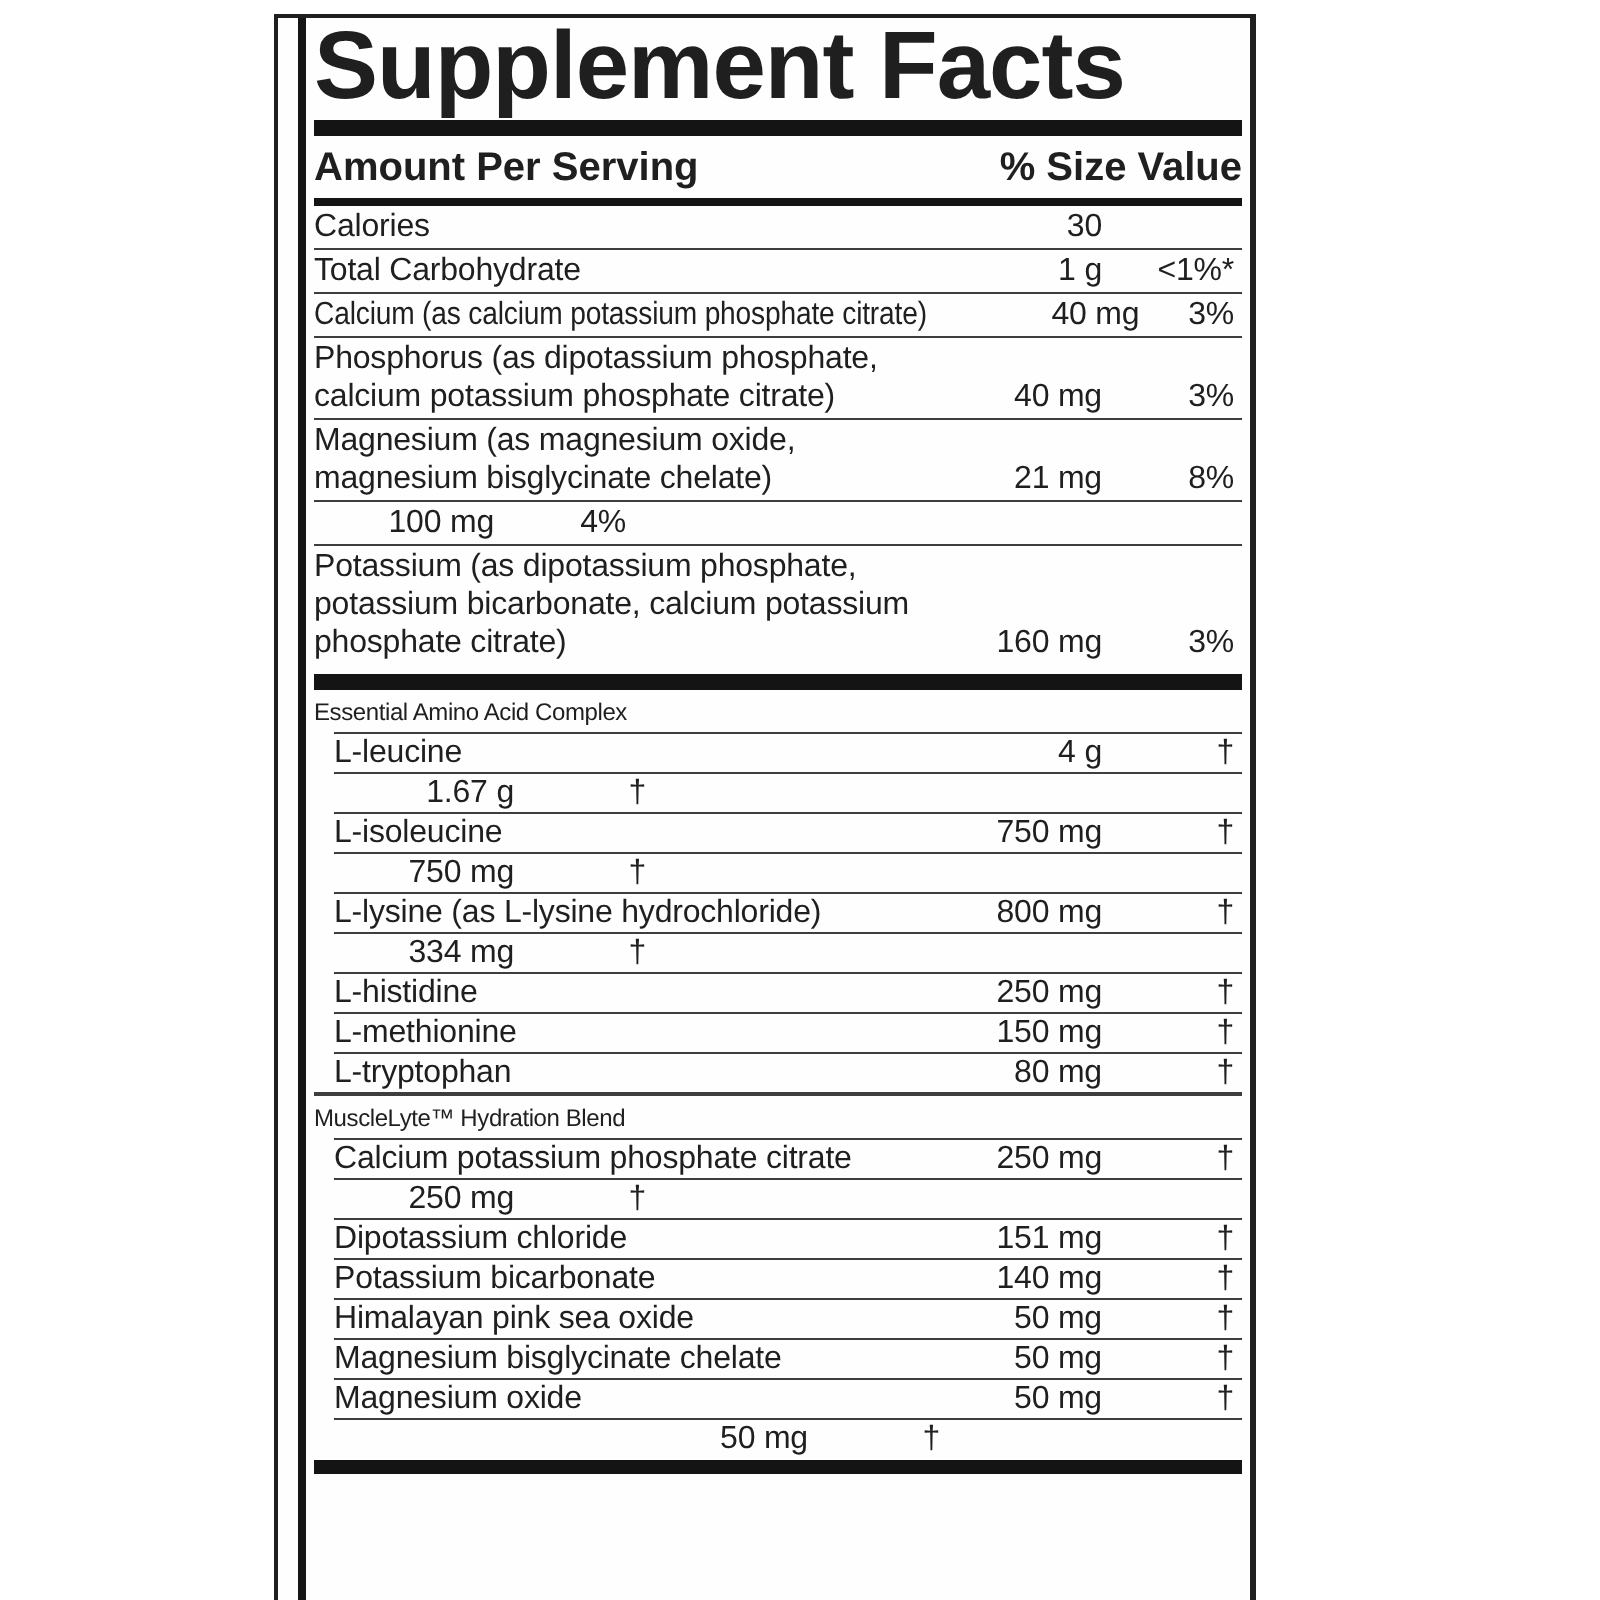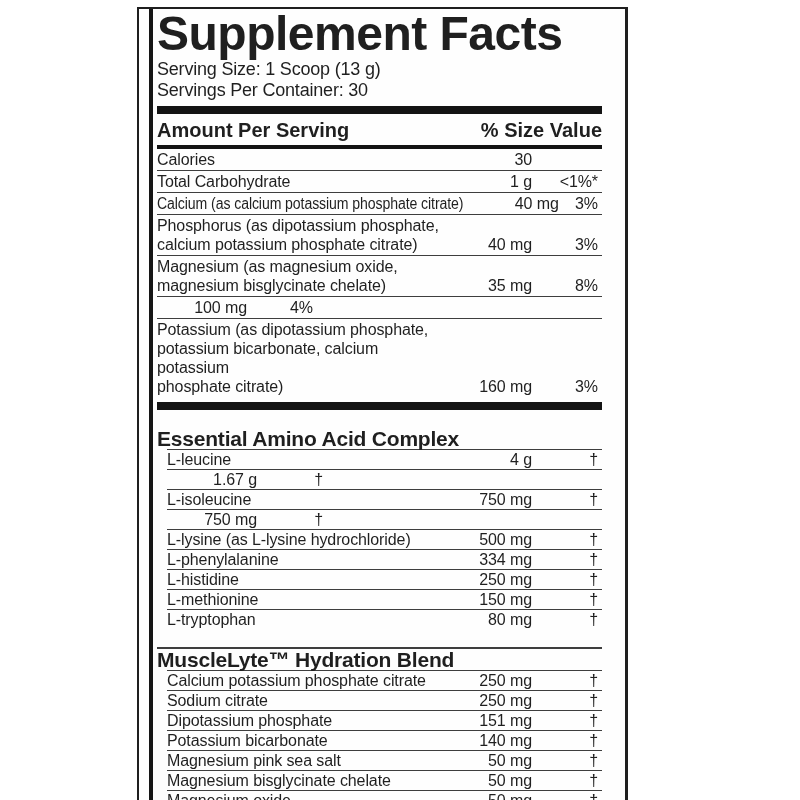--- a/index.html
+++ b/index.html
@@ -17,21 +17,21 @@
     width: 491px; height: 793px;
     border-top: 2px solid #1f1f1f;
     border-left: 2px solid #1f1f1f;
     border-right: 3px solid #1f1f1f;
     background: #fefefe;
   }
   .panel-inner {
     margin-left: 10px;
     height: 100%;
     border-left: 4px solid #151515;
-    padding: 2px 23px 0 4px;
+    padding: 2px 4px 0 4px;
   }
   .title {
     font-size: 48px;
     line-height: 42px;
     font-weight: bold;
     letter-spacing: -0.5px;
     white-space: nowrap;
     padding-top: 2px;
   }
   .serving-line {
@@ -54,57 +54,52 @@
   .col-header .spacer { flex: 1; }
   .row {
     display: flex;
     align-items: flex-end;
     font-size: 16px;
     line-height: 19px;
     letter-spacing: -0.1px;
     padding: 1px 0 1px;
     border-bottom: 1.5px solid #3e3e3e;
   }
-  .row.last { border-bottom: none; }
+  .row.last { border-bottom: none; justify-content: center; }
   .row .name { flex: 1; white-space: pre-line; }
   .row .name.condensed {
     transform: scaleX(0.88);
     transform-origin: left bottom;
     white-space: nowrap;
   }
   .row .amt { width: 90px; text-align: right; }
   .row .dv { width: 70px; text-align: right; padding-right: 4px; }
   .sub-rows {
     margin-left: 10px;
     border-top: 1.5px solid #3e3e3e;
   }
   .sub-rows .row { line-height: 17px; }
   .section-heading {
-    font-weight: bold;
-    font-size: 21px;
+    font-weight: normal;
+    font-size: 12px;
     line-height: 18px;
     letter-spacing: -0.2px;
     padding: 2px 0 1px;
-    margin-top: 18px;
   }
   .section-heading.ruled { border-top: 2px solid #3e3e3e; }
   .footnotes { padding-top: 5px; }
 </style>
 </head>
 <body>
 
 <div class="panel-frame">
   <div class="panel-inner">
 
     <div class="title">Supplement Facts</div>
 
-    <div class="serving-block">
-      <div class="serving-line">Serving Size: 1 Scoop (13 g)</div>
-      <div class="serving-line">Servings Per Container: 30</div>
-    </div>
 
     <div class="bar bar-thick"></div>
 
     <div class="col-header">
       <span>Amount Per Serving</span>
       <span class="spacer"></span>
       <span>% Size Value</span>
     </div>
 
     <div class="bar bar-medium"></div>
@@ -127,21 +122,21 @@
         </div>
         <div class="row">
           <span class="name">Phosphorus (as dipotassium phosphate,
 calcium potassium phosphate citrate)</span>
           <span class="amt">40 mg</span>
           <span class="dv">3%</span>
         </div>
         <div class="row">
           <span class="name">Magnesium (as magnesium oxide,
 magnesium bisglycinate chelate)</span>
-          <span class="amt">35 mg</span>
+          <span class="amt">21 mg</span>
           <span class="dv">8%</span>
         </div>
         <div class="row">
           <span class="amt">100 mg</span>
           <span class="dv">4%</span>
         </div>
         <div class="row last">
           <span class="name">Potassium (as dipotassium phosphate,
 potassium bicarbonate, calcium potassium
 phosphate citrate)</span>
@@ -168,25 +163,24 @@
             <span class="name">L-isoleucine</span>
             <span class="amt">750 mg</span>
             <span class="dv">†</span>
           </div>
           <div class="row">
             <span class="amt">750 mg</span>
             <span class="dv">†</span>
           </div>
           <div class="row">
             <span class="name">L-lysine (as L-lysine hydrochloride)</span>
-            <span class="amt">500 mg</span>
-            <span class="dv">†</span>
-          </div>
-          <div class="row">
-            <span class="name">L-phenylalanine</span>
+            <span class="amt">800 mg</span>
+            <span class="dv">†</span>
+          </div>
+          <div class="row">
             <span class="amt">334 mg</span>
             <span class="dv">†</span>
           </div>
           <div class="row">
             <span class="name">L-histidine</span>
             <span class="amt">250 mg</span>
             <span class="dv">†</span>
           </div>
           <div class="row">
             <span class="name">L-methionine</span>
@@ -200,36 +194,35 @@
           </div>
         </div>
         <div class="section-heading ruled">MuscleLyte™ Hydration Blend</div>
         <div class="sub-rows">
           <div class="row">
             <span class="name">Calcium potassium phosphate citrate</span>
             <span class="amt">250 mg</span>
             <span class="dv">†</span>
           </div>
           <div class="row">
-            <span class="name">Sodium citrate</span>
             <span class="amt">250 mg</span>
             <span class="dv">†</span>
           </div>
           <div class="row">
-            <span class="name">Dipotassium phosphate</span>
+            <span class="name">Dipotassium chloride</span>
             <span class="amt">151 mg</span>
             <span class="dv">†</span>
           </div>
           <div class="row">
             <span class="name">Potassium bicarbonate</span>
             <span class="amt">140 mg</span>
             <span class="dv">†</span>
           </div>
           <div class="row">
-            <span class="name">Magnesium pink sea salt</span>
+            <span class="name">Himalayan pink sea oxide</span>
             <span class="amt">50 mg</span>
             <span class="dv">†</span>
           </div>
           <div class="row">
             <span class="name">Magnesium bisglycinate chelate</span>
             <span class="amt">50 mg</span>
             <span class="dv">†</span>
           </div>
           <div class="row">
             <span class="name">Magnesium oxide</span>

